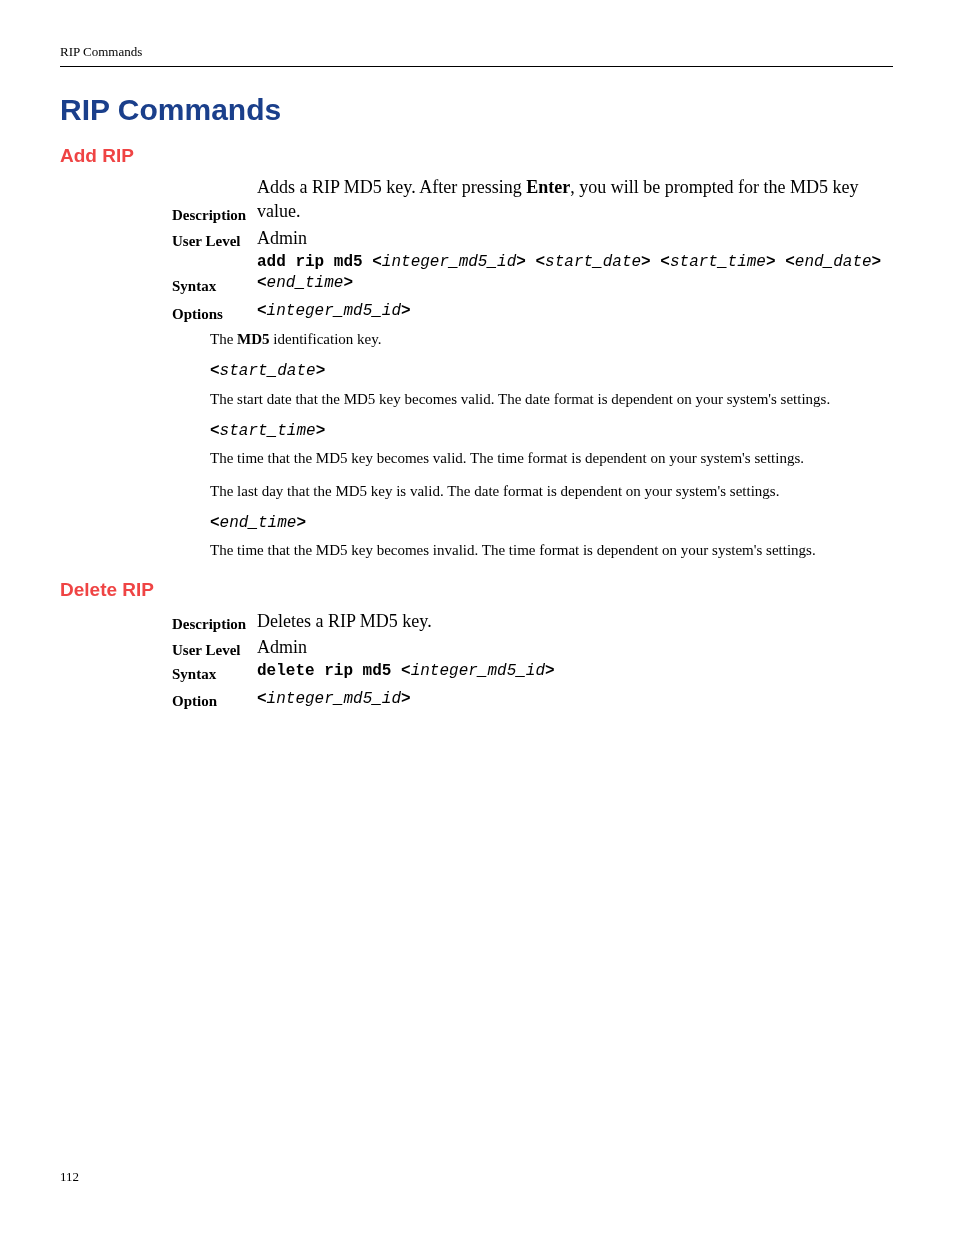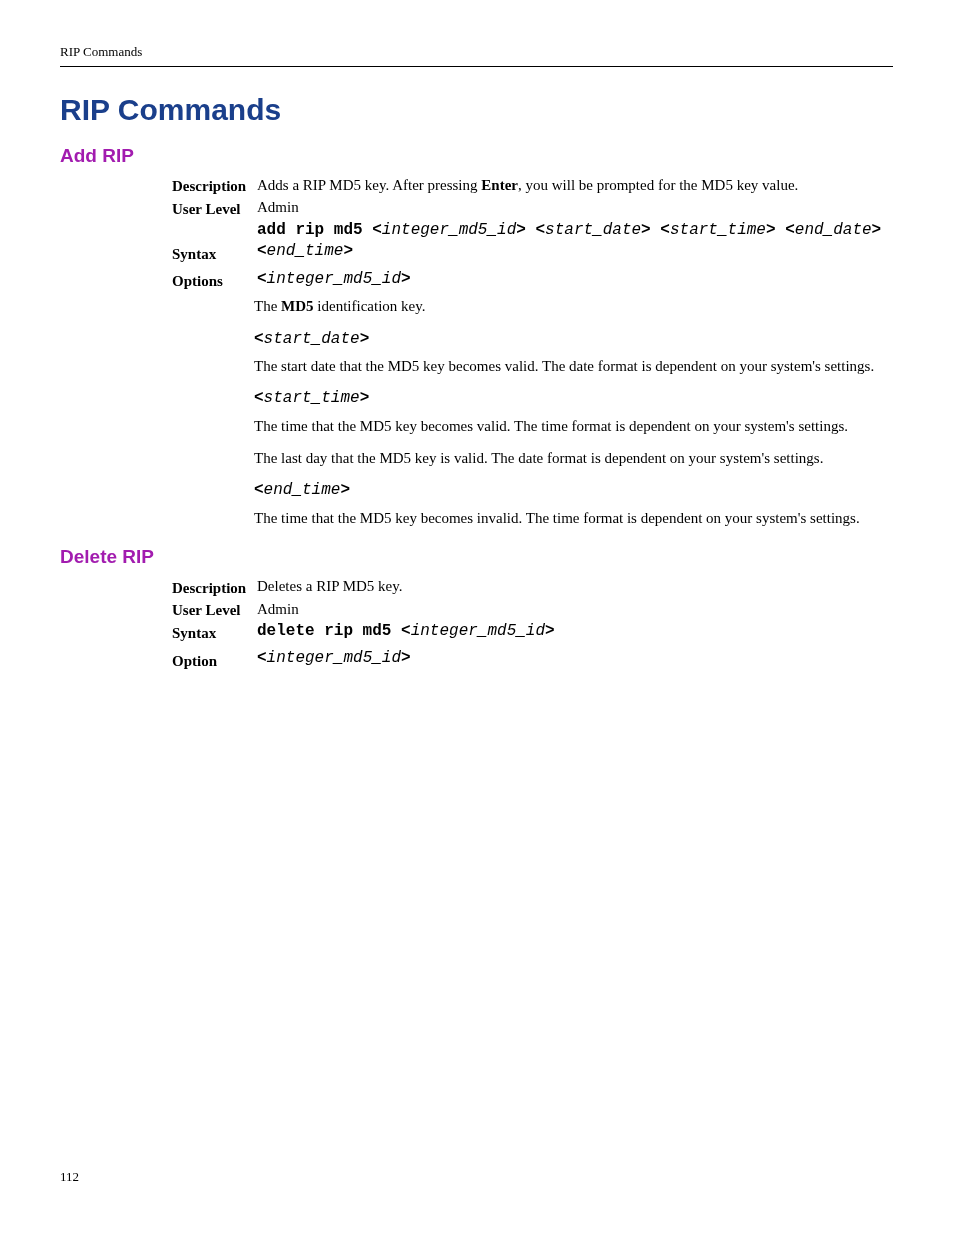--- a/index.html
+++ b/index.html
@@ -30,55 +30,55 @@
     font-weight: bold;
     font-size: 30px;
     margin: 20px 0 10px 0;
     color: #1a3f8b;
   }
   h2.section {
     font-family: Arial, Helvetica, sans-serif;
     font-weight: bold;
     font-size: 19px;
     margin: 18px 0 8px 0;
-    color: #a21caf;
+    color: #ef4444;
   }
   .entry-block {
     margin-left: 112px;
   }
   .row {
     display: flex;
     align-items: flex-end;
     margin-bottom: 2px;
   }
   .label {
     flex: 0 0 85px;
     font-weight: bold;
     font-family: "Times New Roman", Times, serif;
     font-size: 15px;
   }
   .value {
     flex: 1;
-    font-size: 15px;
+    font-size: 18px;
     line-height: 1.35;
   }
   .mono {
     font-family: "Courier New", Courier, monospace;
     font-size: 16px;
   }
   .mono .param {
     font-style: italic;
     font-weight: normal;
   }
   .mono .kw {
     font-weight: bold;
     font-style: normal;
   }
   .option-body {
-    margin-left: 82px;
+    margin-left: 38px;
     font-size: 15px;
     line-height: 1.35;
   }
   .option-body p {
     margin: 6px 0 12px 0;
   }
   .option-body .param-head {
     margin: 10px 0 4px 0;
   }
   .footer {

